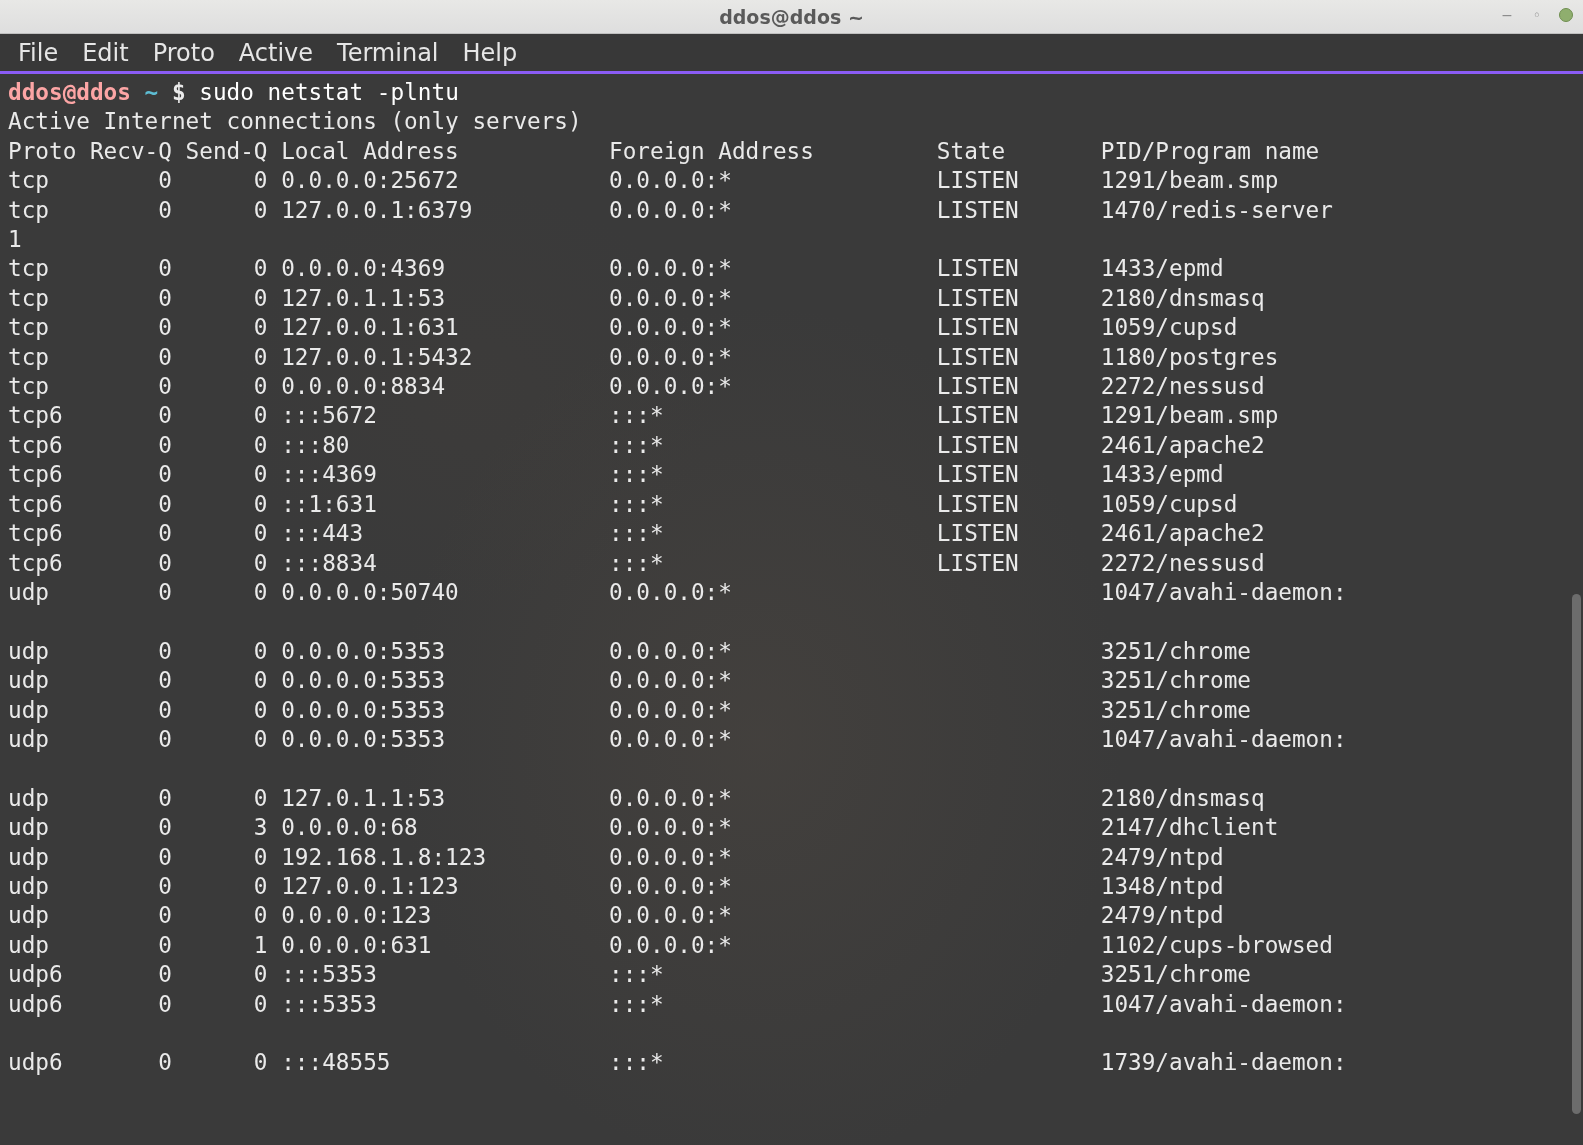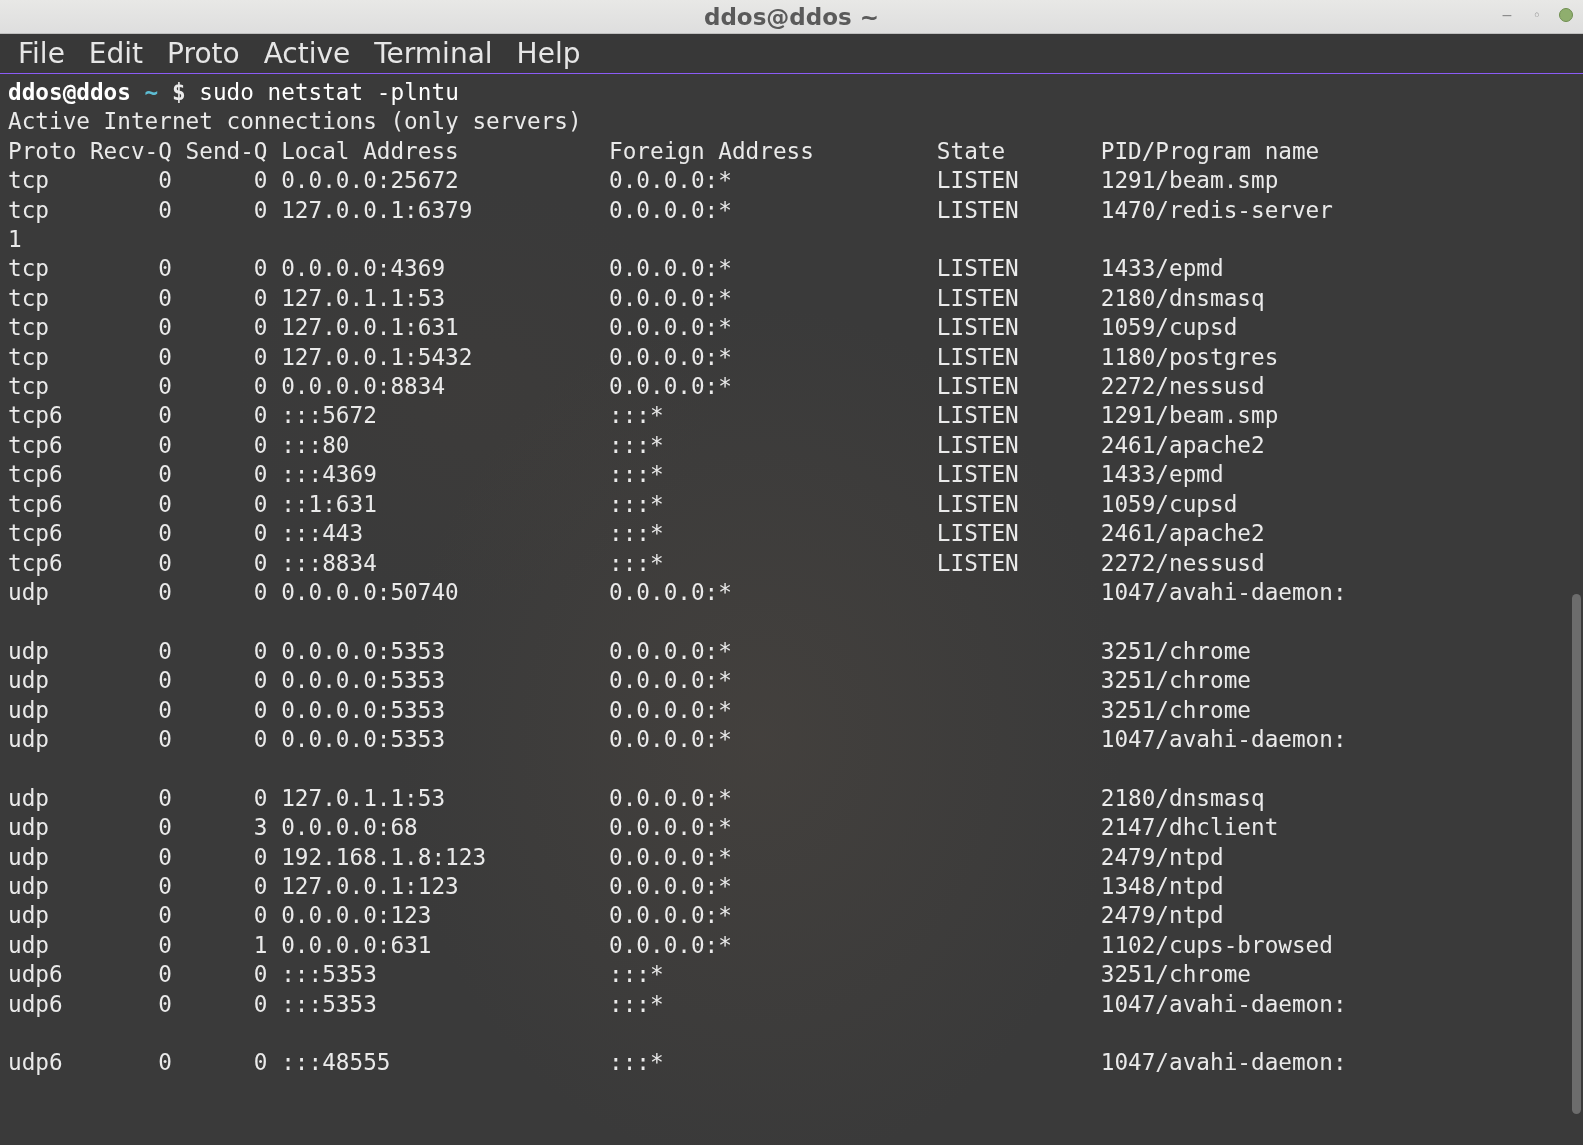--- a/index.html
+++ b/index.html
@@ -19,21 +19,21 @@
     background: linear-gradient(to bottom,#e8e8e6,#dedede);
     border-bottom: 1px solid #bfbfbf;
     display: flex;
     align-items: center;
     justify-content: center;
     position: relative;
     font-family: "DejaVu Sans","Liberation Sans",Arial,sans-serif;
   }
   .titlebar .title {
     color: #5a5a5a;
-    font-size: 23px;
+    font-size: 19px;
     font-weight: 600;
   }
   .window-controls {
     position: absolute;
     right: 10px;
     top: 7px;
     display: flex;
     align-items: center;
     gap: 14px;
   }
@@ -57,22 +57,22 @@
 
   
   .menubar {
     height: 40px;
     background: #383838;
     display: flex;
     align-items: center;
     padding: 0 6px;
     font-family: "DejaVu Sans","Liberation Sans",Arial,sans-serif;
     color: #e6e6e6;
-    font-size: 28px;
-    border-bottom: 1px solid #8b5cf6;
+    font-size: 24px;
+    border-bottom: 3px solid #8b5cf6;
   }
   .menu-item {
     padding: 6px 12px;
     border-radius: 3px;
   }
 
   
   .terminal-wrap {
     position: relative;
     width: 100%;
@@ -91,21 +91,21 @@
   .terminal {
     position: relative;
     padding: 4px 8px 8px 8px;
     color: #eaeaea;
     font-size: 22.7px;
     line-height: 29.4px;
     white-space: pre;
     letter-spacing: 0px;
     font-variant-ligatures: none;
   }
-  .p-user { color: #ffffff; font-weight: bold; }
+  .p-user { color: #fca5a5; font-weight: bold; }
   .p-sep  { color: #eaeaea; font-weight: bold; }
   .p-path { color: #5dbcd2; font-weight: bold; }
   .p-sym  { color: #eaeaea; font-weight: bold; }
   .p-cmd  { color: #ffffff; }
 
   .scrollbar {
     position: absolute;
     right: 2px;
     top: 520px;
     width: 9px;
@@ -164,18 +164,18 @@
 <span> </span>
 <span>udp        0      0 127.0.1.1:53            0.0.0.0:*                           2180/dnsmasq</span>
 <span>udp        0      3 0.0.0.0:68              0.0.0.0:*                           2147/dhclient</span>
 <span>udp        0      0 192.168.1.8:123         0.0.0.0:*                           2479/ntpd</span>
 <span>udp        0      0 127.0.0.1:123           0.0.0.0:*                           1348/ntpd</span>
 <span>udp        0      0 0.0.0.0:123             0.0.0.0:*                           2479/ntpd</span>
 <span>udp        0      1 0.0.0.0:631             0.0.0.0:*                           1102/cups-browsed</span>
 <span>udp6       0      0 :::5353                 :::*                                3251/chrome</span>
 <span>udp6       0      0 :::5353                 :::*                                1047/avahi-daemon:</span>
 <span> </span>
-<span>udp6       0      0 :::48555                :::*                                1047/avahi-daemon:</span>
+<span>udp6       0      0 :::48555                :::*                                1739/avahi-daemon:</span>
 <span> </span>
 </div>
 
   <div class="scrollbar"></div>
 </div>
 
 </body></html>

